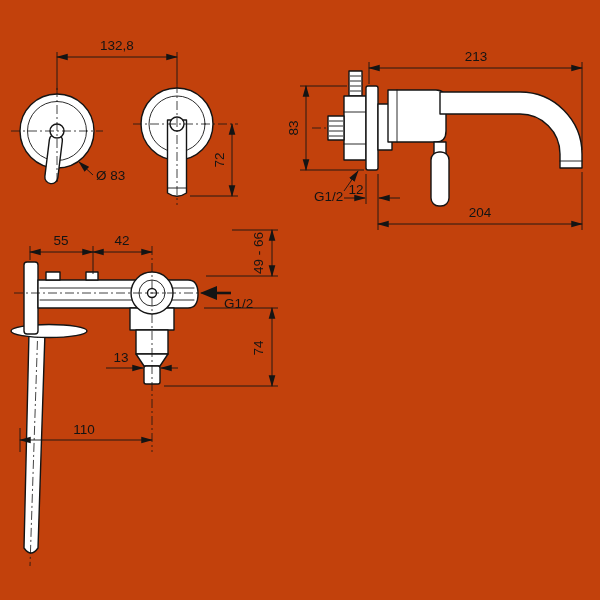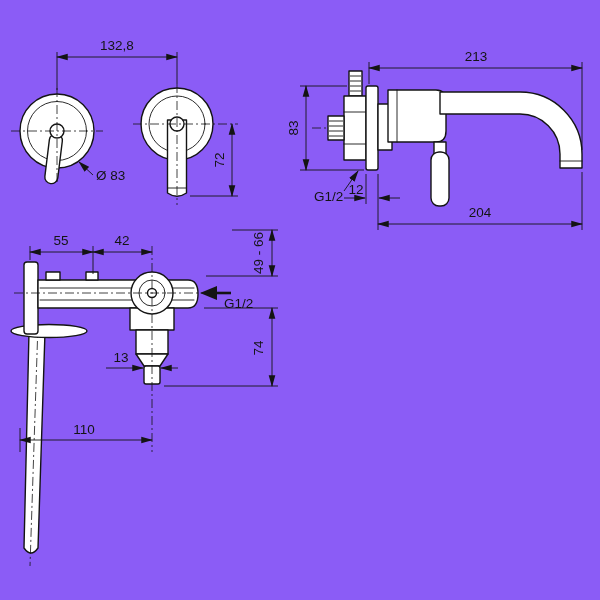--- a/index.html
+++ b/index.html
@@ -1,16 +1,16 @@
 <!DOCTYPE html>
 <html><head>
 <meta charset="utf-8">
 <style>
   html,body { margin:0; padding:0; background:#ffffff; }
-  .stage { width:600px; height:600px; background:#8b5cf6; position:relative; overflow:hidden; }
+  .stage { width:600px; height:600px; background:#c2410c; position:relative; overflow:hidden; }
   svg { display:block; }
   svg text { font-family:"Liberation Sans", sans-serif; font-size:13.5px; fill:#141414; }
   .o   { fill:none; stroke:#141414; stroke-width:1.4; stroke-linecap:round; stroke-linejoin:round; }
   .fw  { fill:#ffffff; }
   .thin{ stroke-width:0.9; }
   .d   { fill:none; stroke:#141414; stroke-width:0.9; }
   .cl  { fill:none; stroke:#141414; stroke-width:0.8; stroke-dasharray:9 3 2 3; }
   .ar2 { marker-start:url(#ah); marker-end:url(#ah); }
   .ae  { marker-end:url(#ah); }
   .bold-fill { fill:#141414; stroke:none; }

